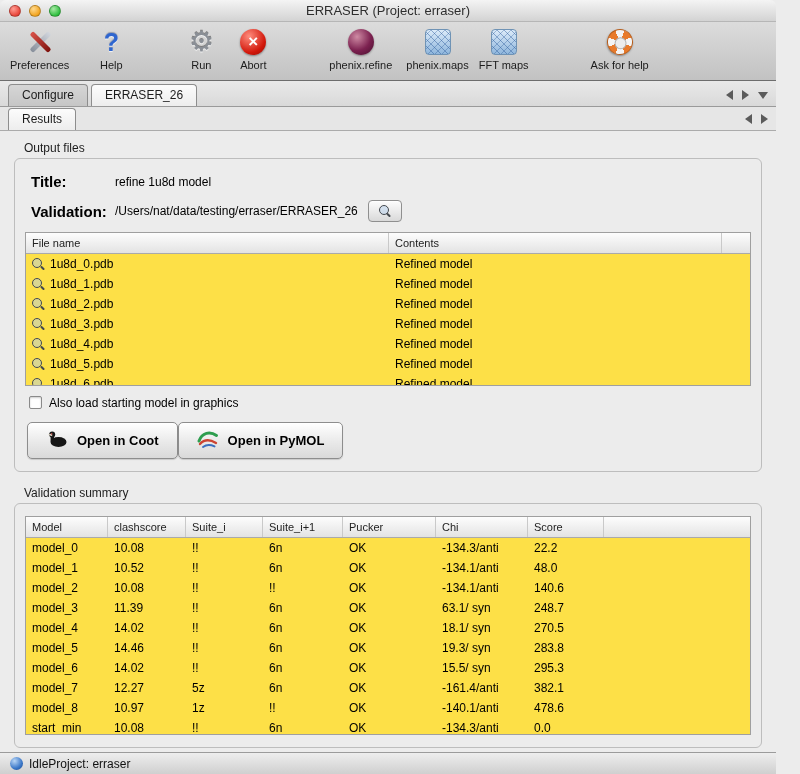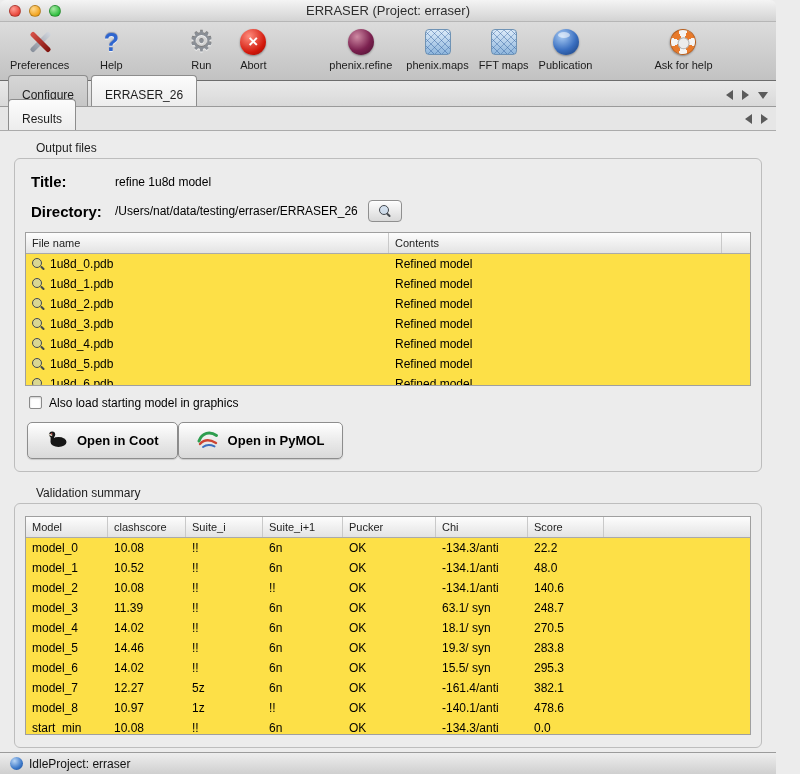--- a/index.html
+++ b/index.html
@@ -90,35 +90,35 @@
 
   
   .tabbar {
     flex: 0 0 26px; height: 26px;
     background: linear-gradient(#e9e9e9, #d9d9d9);
     border-bottom: 1px solid #9a9a9a;
     display: flex; align-items: flex-end; padding: 0 8px;
   }
   .tabbar.sub { flex: 0 0 24px; height: 24px; background: #e6e6e6; border-bottom: 1px solid #ababab; }
   .tab {
-    font-size: 12px; color: #1c1c1c; padding: 12px 13px 4px;
+    font-size: 12px; color: #1c1c1c; padding: 3px 13px 4px;
     border: 1px solid #8d8d8d; border-bottom: none; border-radius: 4px 4px 0 0;
     background: linear-gradient(#d6d6d6, #c6c6c6); margin-right: 3px; white-space: nowrap;
   }
   .tab.active { background: linear-gradient(#fcfcfc, #ededed); }
   .tab-nav { margin-left: auto; display: flex; gap: 9px; align-items: center; padding-bottom: 6px; }
   .tri { width: 0; height: 0; border-style: solid; display: inline-block; }
   .tri-left  { border-width: 5px 7px 5px 0; border-color: transparent #5b5b5b transparent transparent; }
   .tri-right { border-width: 5px 0 5px 7px; border-color: transparent transparent transparent #5b5b5b; }
   .tri-down  { border-width: 7px 5px 0 5px; border-color: #5b5b5b transparent transparent transparent; }
 
   
   .content { flex: 1 1 auto; padding: 10px 14px; overflow: hidden; }
   .group { margin-bottom: 14px; }
-  .group-label { font-size: 12px; color: #1d1d1d; margin: 0 0 3px 22px; }
+  .group-label { font-size: 12px; color: #1d1d1d; margin: 0 0 3px 10px; }
   .group-body { border: 1px solid #bdbdbd; border-radius: 6px; padding: 12px 10px 12px 10px; background: #ececec; }
 
   .form-row { display: flex; align-items: center; margin: 2px 0 10px 6px; }
   .form-label { width: 84px; font-weight: bold; font-size: 15px; }
   .form-value { font-size: 12px; }
 
   .mini-btn {
     width: 34px; height: 22px; margin-left: 10px; border: 1px solid #8f8f8f; border-radius: 4px;
     background: linear-gradient(#fdfdfd, #d9d9d9); display: inline-flex; align-items: center; justify-content: center;
     box-shadow: 0 1px 0 rgba(255,255,255,.8) inset;
@@ -223,26 +223,20 @@
           <span class="icon-lattice"></span>
         </div>
       <div class="tb-label">phenix.maps</div>
     </div>
     <div class="tb-item" style="margin-left:2px">
       <div class="tb-icon">
           <span class="icon-lattice"></span>
         </div>
       <div class="tb-label">FFT maps</div>
     </div>
-    <div class="tb-item" style="margin-left:2px">
-      <div class="tb-icon">
-          <span class="icon-globe"></span>
-        </div>
-      <div class="tb-label">Publication</div>
-    </div>
     <div class="tb-item" style="margin-left:54px">
       <div class="tb-icon">
           <span class="icon-lifebuoy"></span>
         </div>
       <div class="tb-label">Ask for help</div>
     </div>
   </div>
 
   <div class="tabbar">
     <div class="tab">Configure</div>
@@ -267,21 +261,21 @@
     <section class="group">
       <div class="group-label">Output files</div>
       <div class="group-body">
 
         <div class="form-row">
           <span class="form-label">Title:</span>
           <span class="form-value">refine 1u8d model</span>
         </div>
 
         <div class="form-row">
-          <span class="form-label">Directory:</span>
+          <span class="form-label">Validation:</span>
           <span class="form-value">/Users/nat/data/testing/erraser/ERRASER_26</span>
           <span class="mini-btn">
             <span class="mag"></span>
           </span>
         </div>
 
         <div class="table">
           <div class="thead files-grid">
             <div class="th">File name</div>
             <div class="th">Contents</div>

